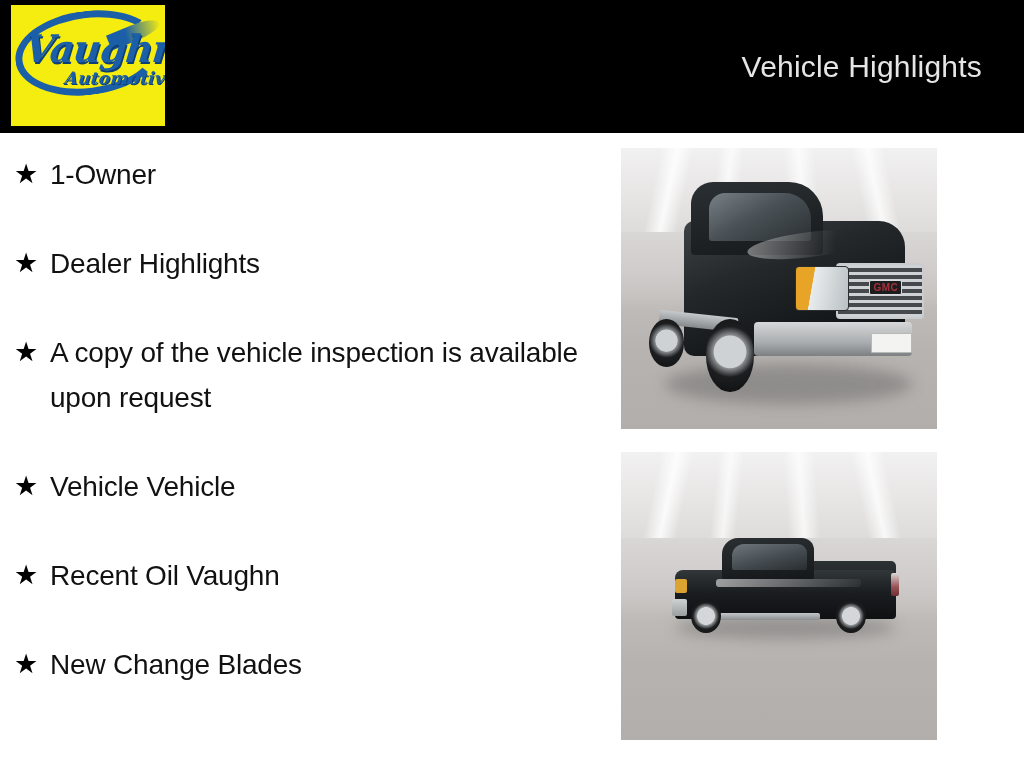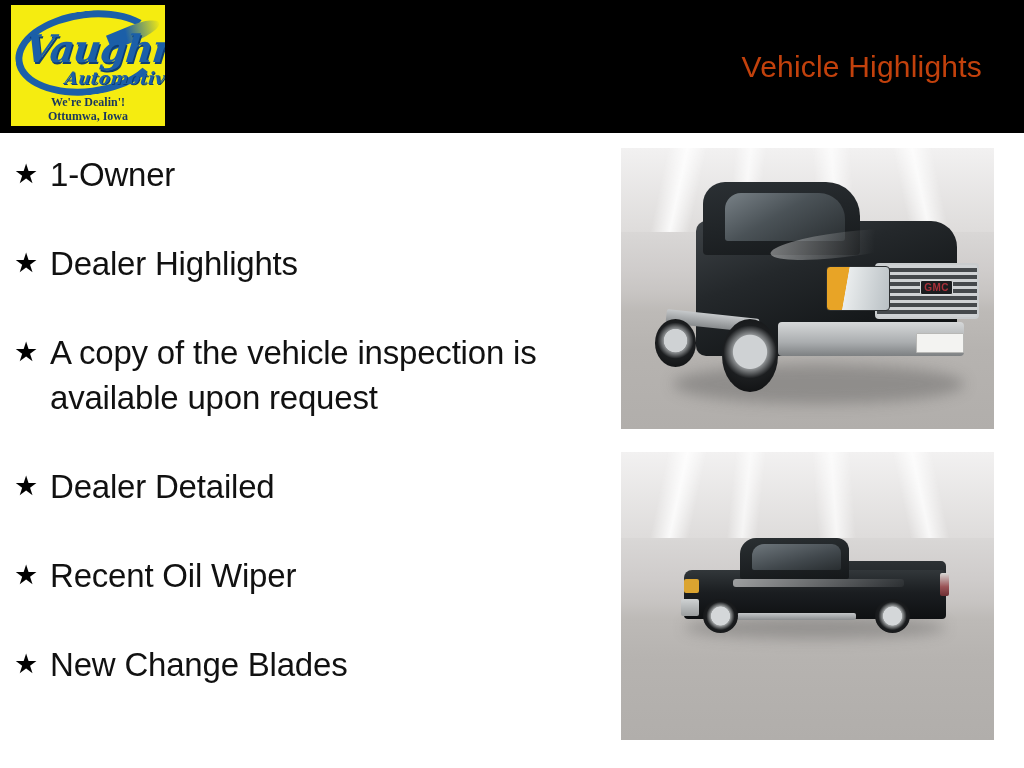--- a/index.html
+++ b/index.html
@@ -31,21 +31,21 @@
     width: 1024px;
     height: 133px;
     background: #000000;
   }
   .header-title {
     position: absolute;
     right: 42px;
     top: 50px;
     font-size: 30px;
     line-height: 34px;
-    color: #c2410c;
+    color: #e5e5e5;
     letter-spacing: 0.2px;
     white-space: nowrap;
   }
 
   
   .logo {
     position: absolute;
     left: 11px;
     top: 5px;
     width: 154px;
@@ -132,31 +132,31 @@
   .bullet-star {
     flex: 0 0 auto;
     width: 36px;
     font-size: 27px;
     line-height: 45px;
     color: #000000;
     text-align: left;
   }
   .bullet-text {
     flex: 1 1 auto;
-    font-size: 33px;
+    font-size: 28px;
     line-height: 45px;
     color: #111111;
     letter-spacing: -0.2px;
   }
 
   
   .photo {
     position: absolute;
     left: 621px;
-    width: 373px;
+    width: 316px;
     overflow: hidden;
     background: #d3d1cf;
   }
   #photo-front { top: 148px; height: 281px; }
   #photo-side  { top: 452px; height: 288px; }
 
   .showroom {
     position: absolute;
     inset: 0;
     background:
@@ -369,24 +369,20 @@
 <div class="slide">
 
   <div class="header">
     <div class="header-title">Vehicle Highlights</div>
 
     <div class="logo">
       <div class="logo-swoosh"></div>
       <div class="logo-swoosh-tail"></div>
       <div class="logo-name">Vaughn</div>
       <div class="logo-sub">Automotive</div>
-      <div class="logo-tag">
-        <div>We're Dealin'!</div>
-        <div>Ottumwa, Iowa</div>
-      </div>
     </div>
   </div>
 
   <div class="highlights">
 
     <div class="bullet-row">
       <div class="bullet-star">★</div>
       <div class="bullet-text">1-Owner</div>
     </div>
 
@@ -395,26 +391,26 @@
       <div class="bullet-text">Dealer Highlights</div>
     </div>
 
     <div class="bullet-row">
       <div class="bullet-star">★</div>
       <div class="bullet-text">A copy of the vehicle inspection is available upon request</div>
     </div>
 
     <div class="bullet-row">
       <div class="bullet-star">★</div>
-      <div class="bullet-text">Dealer Detailed</div>
-    </div>
-
-    <div class="bullet-row">
-      <div class="bullet-star">★</div>
-      <div class="bullet-text">Recent Oil Wiper</div>
+      <div class="bullet-text">Vehicle Vehicle</div>
+    </div>
+
+    <div class="bullet-row">
+      <div class="bullet-star">★</div>
+      <div class="bullet-text">Recent Oil Vaughn</div>
     </div>
 
     <div class="bullet-row">
       <div class="bullet-star">★</div>
       <div class="bullet-text">New Change Blades</div>
     </div>
 
   </div>
 
   <div class="photo" id="photo-front">

